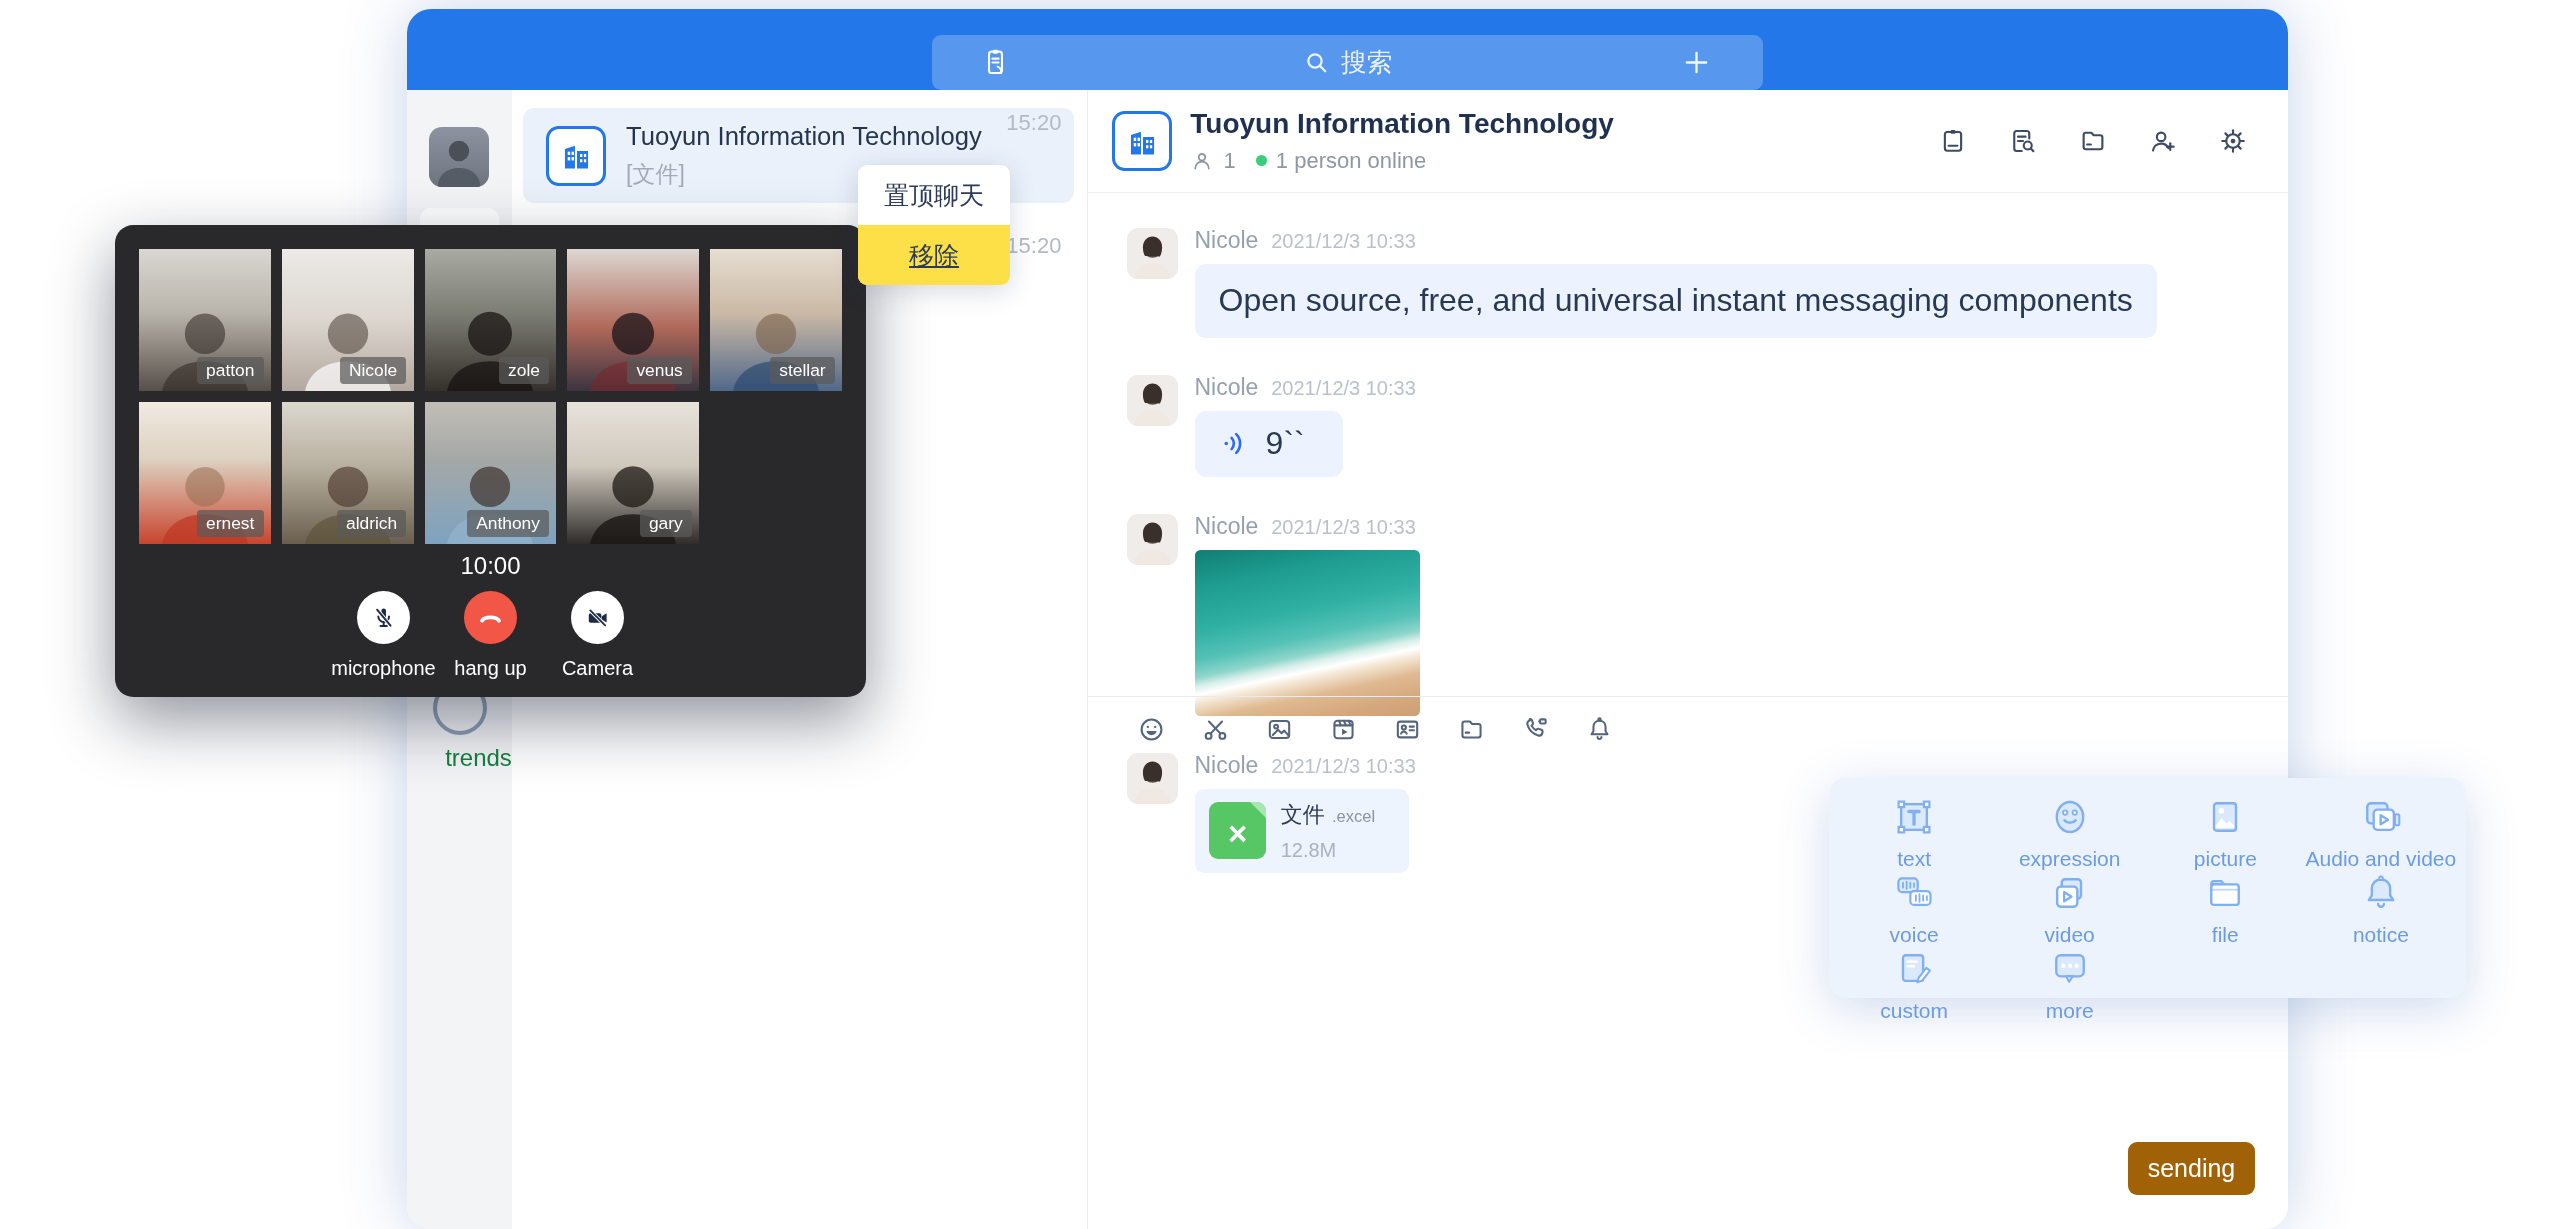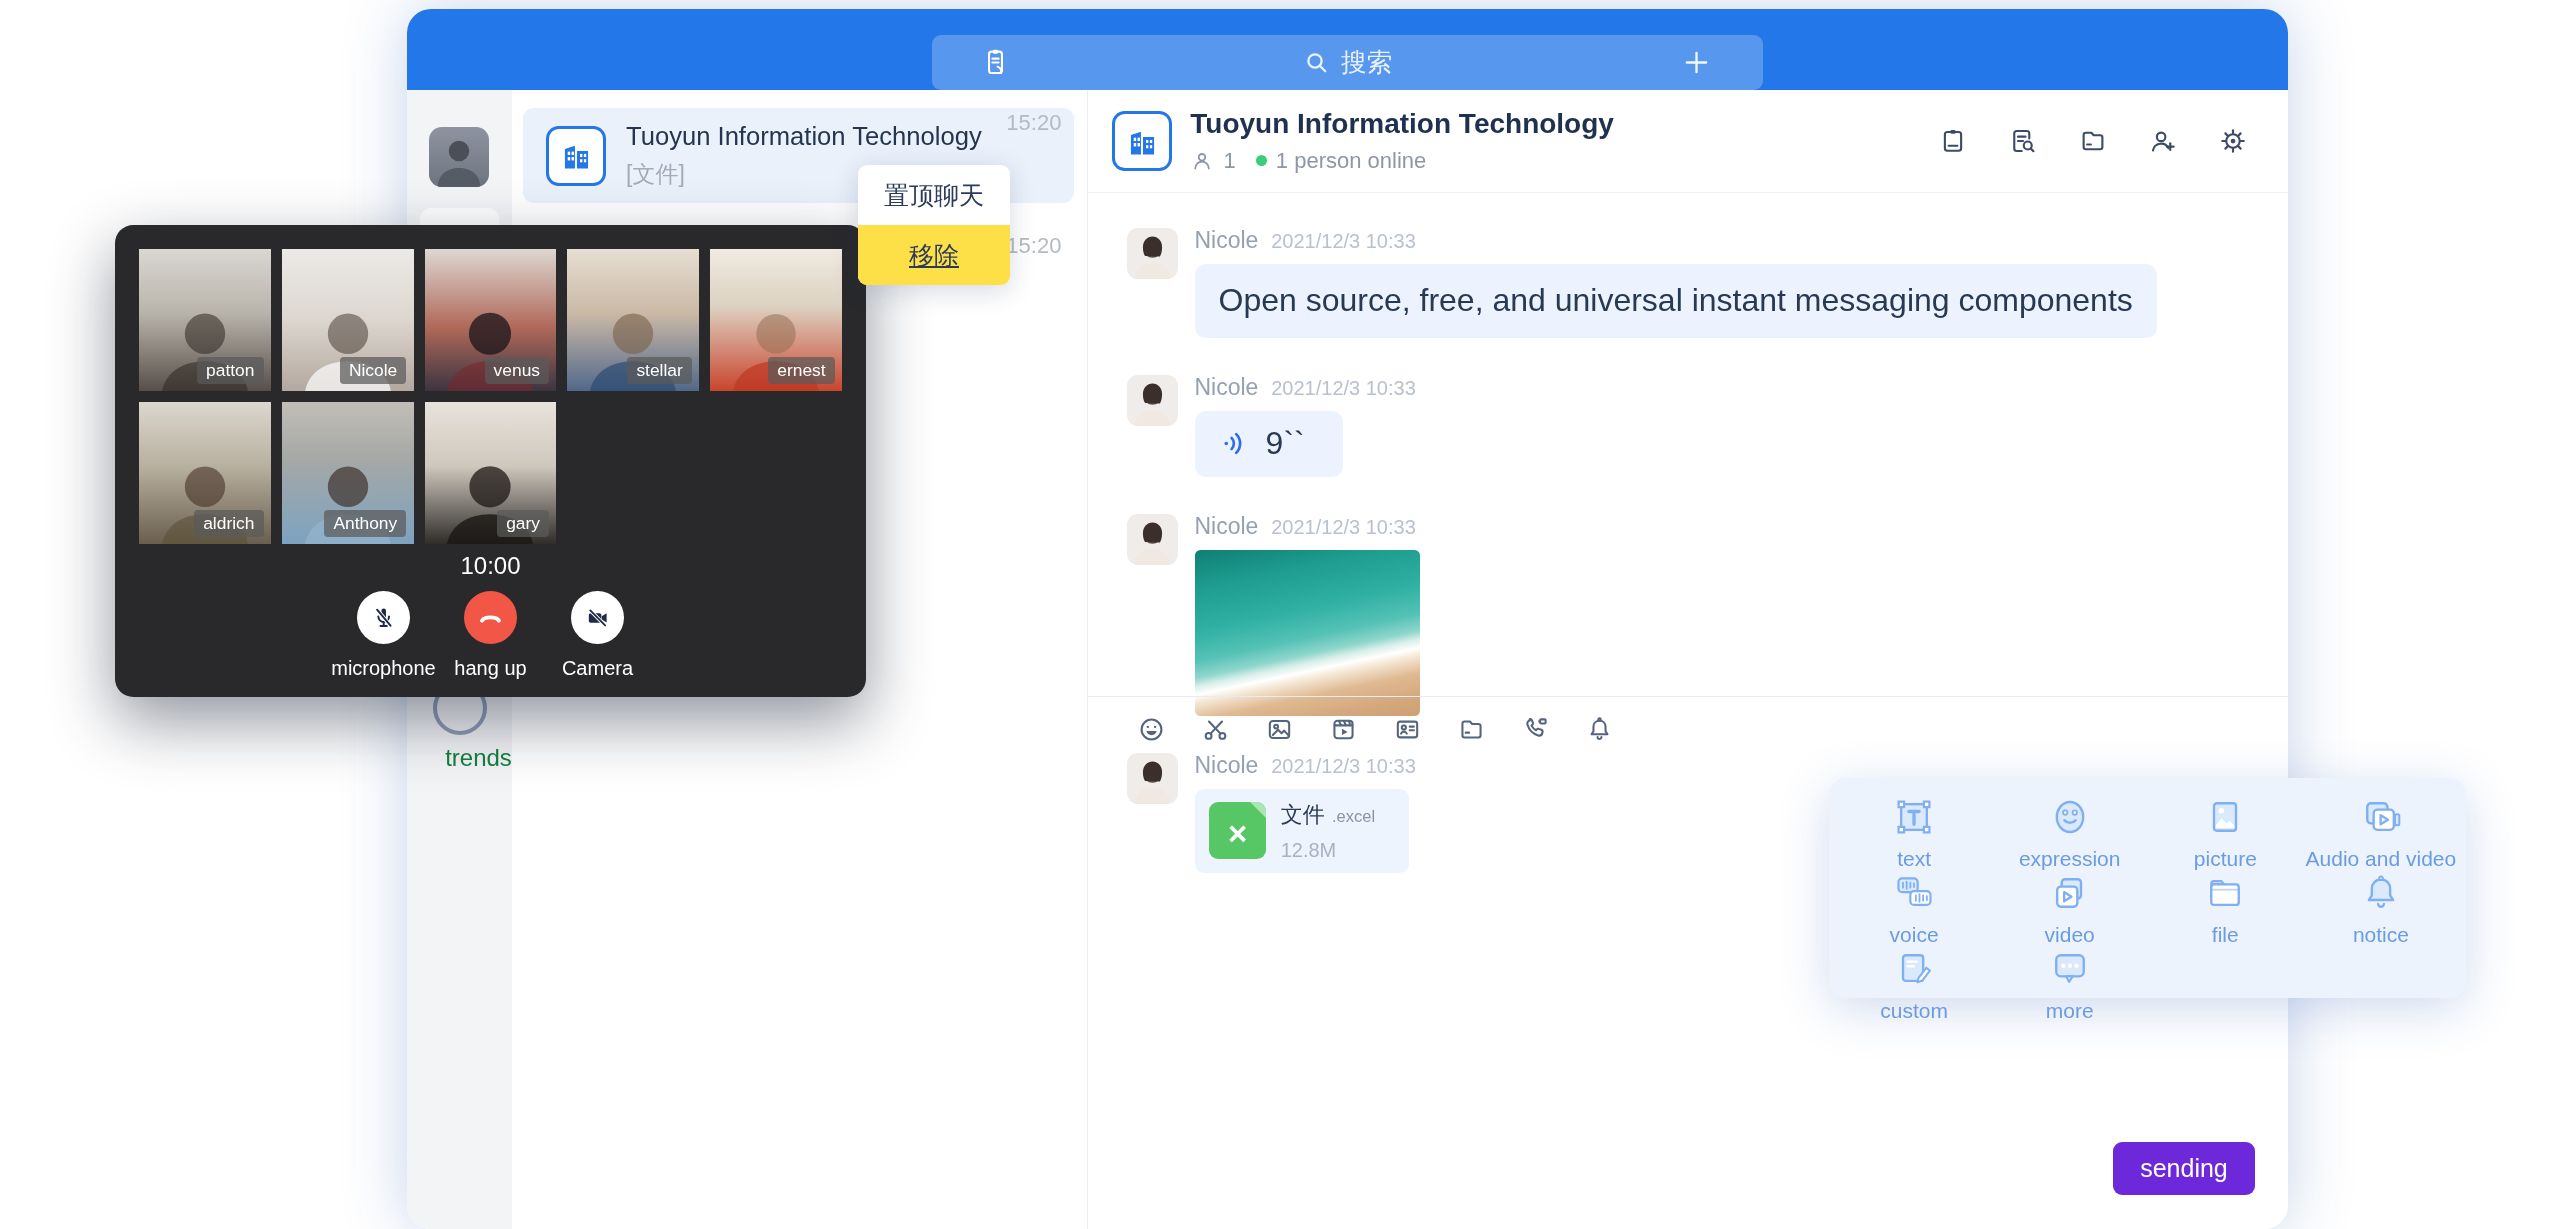--- a/index.html
+++ b/index.html
@@ -73,21 +73,21 @@
   .file-x{color:#fff;font-size:33px;font-weight:700;line-height:1;margin-top:5.5px;}
   .file-lines{margin-left:14.6px;}
   .file-row1{display:flex;align-items:baseline;}
   .file-name{font-size:22px;color:#2b3b56;}
   .file-ext{font-size:16.5px;color:#8a94a4;margin-left:7.3px;}
   .file-size{font-size:20px;color:#a9b2c0;margin-top:9.1px;}
 
   .toolbar{height:64px;flex:none;border-top:1.8px solid #e8ebef;display:flex;align-items:center;
            padding-left:49px;gap:35px;color:#55647d;}
   .composer{flex:1;position:relative;}
-  .send-btn{position:absolute;right:33px;bottom:34px;width:142px;height:53px;background:#6d28d9;color:#fff;
+  .send-btn{position:absolute;right:33px;bottom:34px;width:127px;height:53px;background:#a16207;color:#fff;
             border-radius:9.1px;display:flex;align-items:center;justify-content:center;font-size:25px;cursor:pointer;}
 
   
   .context-menu{position:absolute;left:858px;top:165px;width:152px;background:#fff;border-radius:9.1px;
                 box-shadow:0 5.5px 25.6px rgba(30,50,90,.18);overflow:hidden;z-index:30;}
   .cm-item{height:60px;display:flex;align-items:center;justify-content:center;font-size:25px;color:#2b3b58;cursor:pointer;}
   .cm-item.hover{background:#fde047;text-decoration:underline;}
 
   
   .call-panel{position:absolute;left:115px;top:225px;width:751px;height:472px;background:#29292c;border-radius:18.3px;
@@ -450,20 +450,27 @@
         </svg>
       <span class="tag">patton</span>
     </div>
     <div class="tile t2">
       <svg width="110" height="101" viewBox="0 0 24 22">
           <circle cx="12" cy="8" r="4.4" fill="rgba(60,48,40,.5)"></circle>
           <path d="M2.5 22c0-5 4.2-8 9.5-8s9.5 3 9.5 8z" fill="rgba(250,250,250,.75)"></path>
         </svg>
       <span class="tag">Nicole</span>
     </div>
+    <div class="tile t3">
+      <svg width="110" height="101" viewBox="0 0 24 22">
+          <circle cx="12" cy="8" r="4.8" fill="rgba(20,16,14,.7)"></circle>
+          <path d="M2.5 22c0-5 4.2-8 9.5-8s9.5 3 9.5 8z" fill="rgba(20,16,14,.7)"></path>
+        </svg>
+      <span class="tag">zole</span>
+    </div>
     <div class="tile t4">
       <svg width="110" height="101" viewBox="0 0 24 22">
           <circle cx="12" cy="8" r="4.6" fill="rgba(25,20,26,.75)"></circle>
           <path d="M2.5 22c0-5 4.2-8 9.5-8s9.5 3 9.5 8z" fill="rgba(120,40,45,.6)"></path>
         </svg>
       <span class="tag">venus</span>
     </div>
     <div class="tile t5">
       <svg width="110" height="101" viewBox="0 0 24 22">
           <circle cx="12" cy="8" r="4.4" fill="rgba(120,95,70,.6)"></circle>

